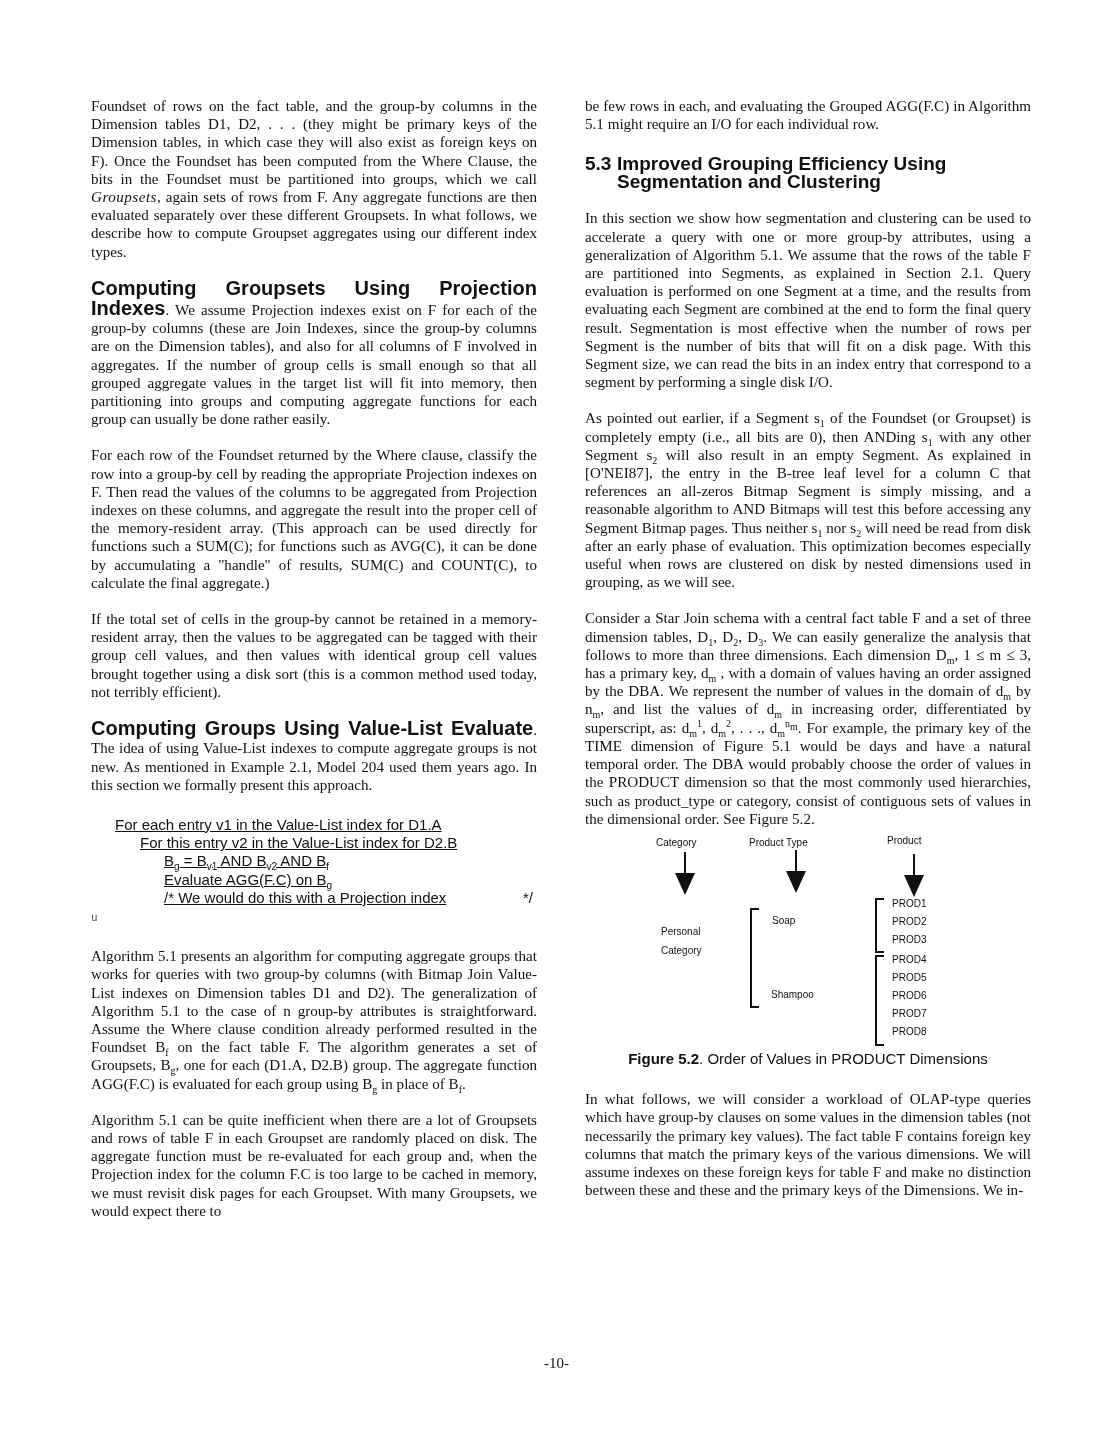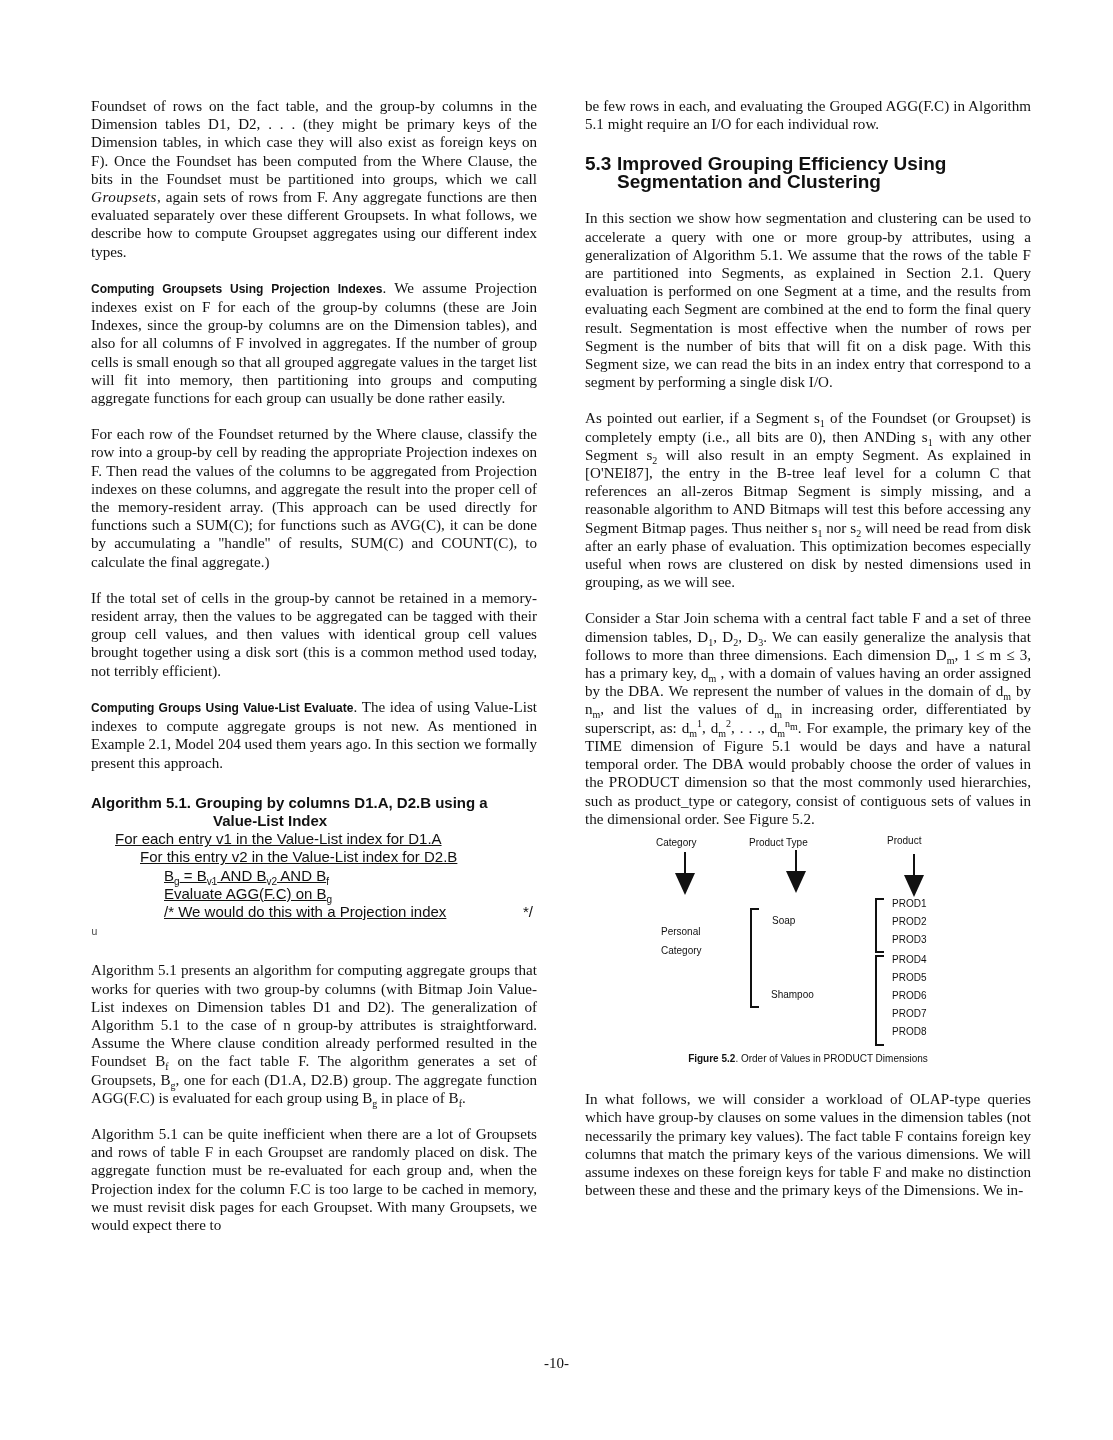--- a/index.html
+++ b/index.html
@@ -9,21 +9,21 @@
       font-family: "Liberation Serif", serif;
     }
     .col {
       position: absolute; top: 97px; width: 446px;
       font-size: 15.1px; line-height: 18.2px;
     }
     #col-left { left: 91px; }
     #col-right { left: 585px; }
     p { margin: 0 0 18px 0; text-align: justify; }
     .runin {
-      font-family: "Liberation Sans", sans-serif; font-weight: bold; font-size: 12px;
+      font-family: "Liberation Sans", sans-serif; font-weight: bold; font-size: 20px;
     }
     .sec-heading {
       font-family: "Liberation Sans", sans-serif; font-weight: bold; font-size: 19px;
       line-height: 18px; margin: 22px 0 18px 0; padding-left: 32px; text-indent: -32px;
     }
     .sec-heading .num { display: inline-block; width: 32px; text-indent: 0; }
     em { font-style: italic; letter-spacing: 0.5px; }
     sub, sup { font-size: 10px; line-height: 0; }
     .algo {
       font-family: "Liberation Sans", sans-serif; font-size: 15px; line-height: 18.2px;
@@ -39,21 +39,21 @@
     .algo-mark { font-family: "DejaVu Sans Mono", monospace; font-size: 11px; color: #555; margin: 2px 0 20px 0; }
     
     .figure {
       position: relative; height: 212px; margin: 4px 0 4px 0;
       font-family: "Liberation Sans", sans-serif; font-size: 10px;
     }
     .fig-label { position: absolute; white-space: nowrap; line-height: 17px; }
     .arrow { position: absolute; width: 22px; height: 44px; }
     .bracket { position: absolute; border-left: 2px solid #111; border-top: 2px solid #111; border-bottom: 2px solid #111; width: 7px; }
     .caption {
-      font-family: "Liberation Sans", sans-serif; font-size: 10px; text-align: center;
+      font-family: "Liberation Sans", sans-serif; font-size: 15px; text-align: center;
       margin: 6px 0 22px 0;
     }
     .caption b { font-weight: bold; }
     .page-number {
       position: absolute; left: 0; width: 1113px; top: 1355px; text-align: center;
       font-family: "Liberation Serif", serif; font-size: 15px;
     }
   </style>
 </head>
 <body>
@@ -63,24 +63,20 @@
 
   <p><span class="runin">Computing Groupsets Using Projection Indexes</span><span>.  We assume Projection indexes exist on F for each of the group-by columns (these are Join Indexes, since the group-by columns are on the Dimension tables), and also for all columns of F involved in aggregates.  If the number of group cells is small enough so that all grouped aggregate values in the target list will fit into memory, then partitioning into groups and computing aggregate functions for each group can usually be done rather easily.</span></p>
 
   <p>For each row of the Foundset returned by the Where clause, classify the row into a group-by cell by reading the appropriate Projection indexes on F.  Then read the values of the columns to be aggregated from Projection indexes on these columns, and aggregate the result into the proper cell of the memory-resident array.  (This approach can be used directly for functions such a SUM(C);  for functions such as AVG(C), it can be done by accumulating a "handle" of results, SUM(C) and COUNT(C), to calculate the final aggregate.)</p>
 
   <p>If the total set of cells in the group-by cannot be retained in a memory-resident array, then the values to be aggregated can be tagged with their group cell values, and then values with identical group cell values brought together using a disk sort (this is a common method used today, not terribly efficient).</p>
 
   <p style="margin-bottom:0"><span class="runin">Computing Groups Using Value-List Evaluate</span><span>.  The idea of using Value-List indexes to compute aggregate groups is not new.  As mentioned in Example 2.1, Model 204 used them years ago.  In this section we formally present this approach.</span></p>
 
   <div class="algo">
-    <div class="algo-title">
-      <span>Algorithm 5.1.  Grouping by columns D1.A, D2.B using a</span>
-      <span class="cont">Value-List Index</span>
-    </div>
     <div class="algo-line l1">For each entry v1 in the Value-List index for D1.A</div>
     <div class="algo-line l2">For this entry v2 in the Value-List index for D2.B</div>
     <div class="algo-line l3"><span>B</span><sub>g</sub><span> = B</span><sub>v1</sub><span> AND B</span><sub>v2</sub><span> AND B</span><sub>f</sub></div>
     <div class="algo-line l3"><span>Evaluate AGG(F.C) on B</span><sub>g</sub></div>
     <div class="algo-line l3" style="position:relative"><span>/* We would do this with a Projection index</span><span class="algo-end">*/</span></div>
     <div class="algo-mark">u</div>
   </div>
 
   <p><span>Algorithm 5.1 presents an algorithm for computing aggregate groups that works for queries with two group-by columns (with Bitmap Join Value-List indexes on Dimension tables D1 and D2).  The generalization of Algorithm 5.1 to the case of n group-by attributes is straightforward.  Assume the Where clause condition already performed resulted in the Foundset B</span><sub>f</sub><span> on the fact table F.  The algorithm generates a set of Groupsets, B</span><sub>g</sub><span>, one for each (D1.A, D2.B) group.  The aggregate function AGG(F.C) is evaluated for each group using B</span><sub>g</sub><span> in place of B</span><sub>f</sub><span>.</span></p>
 

